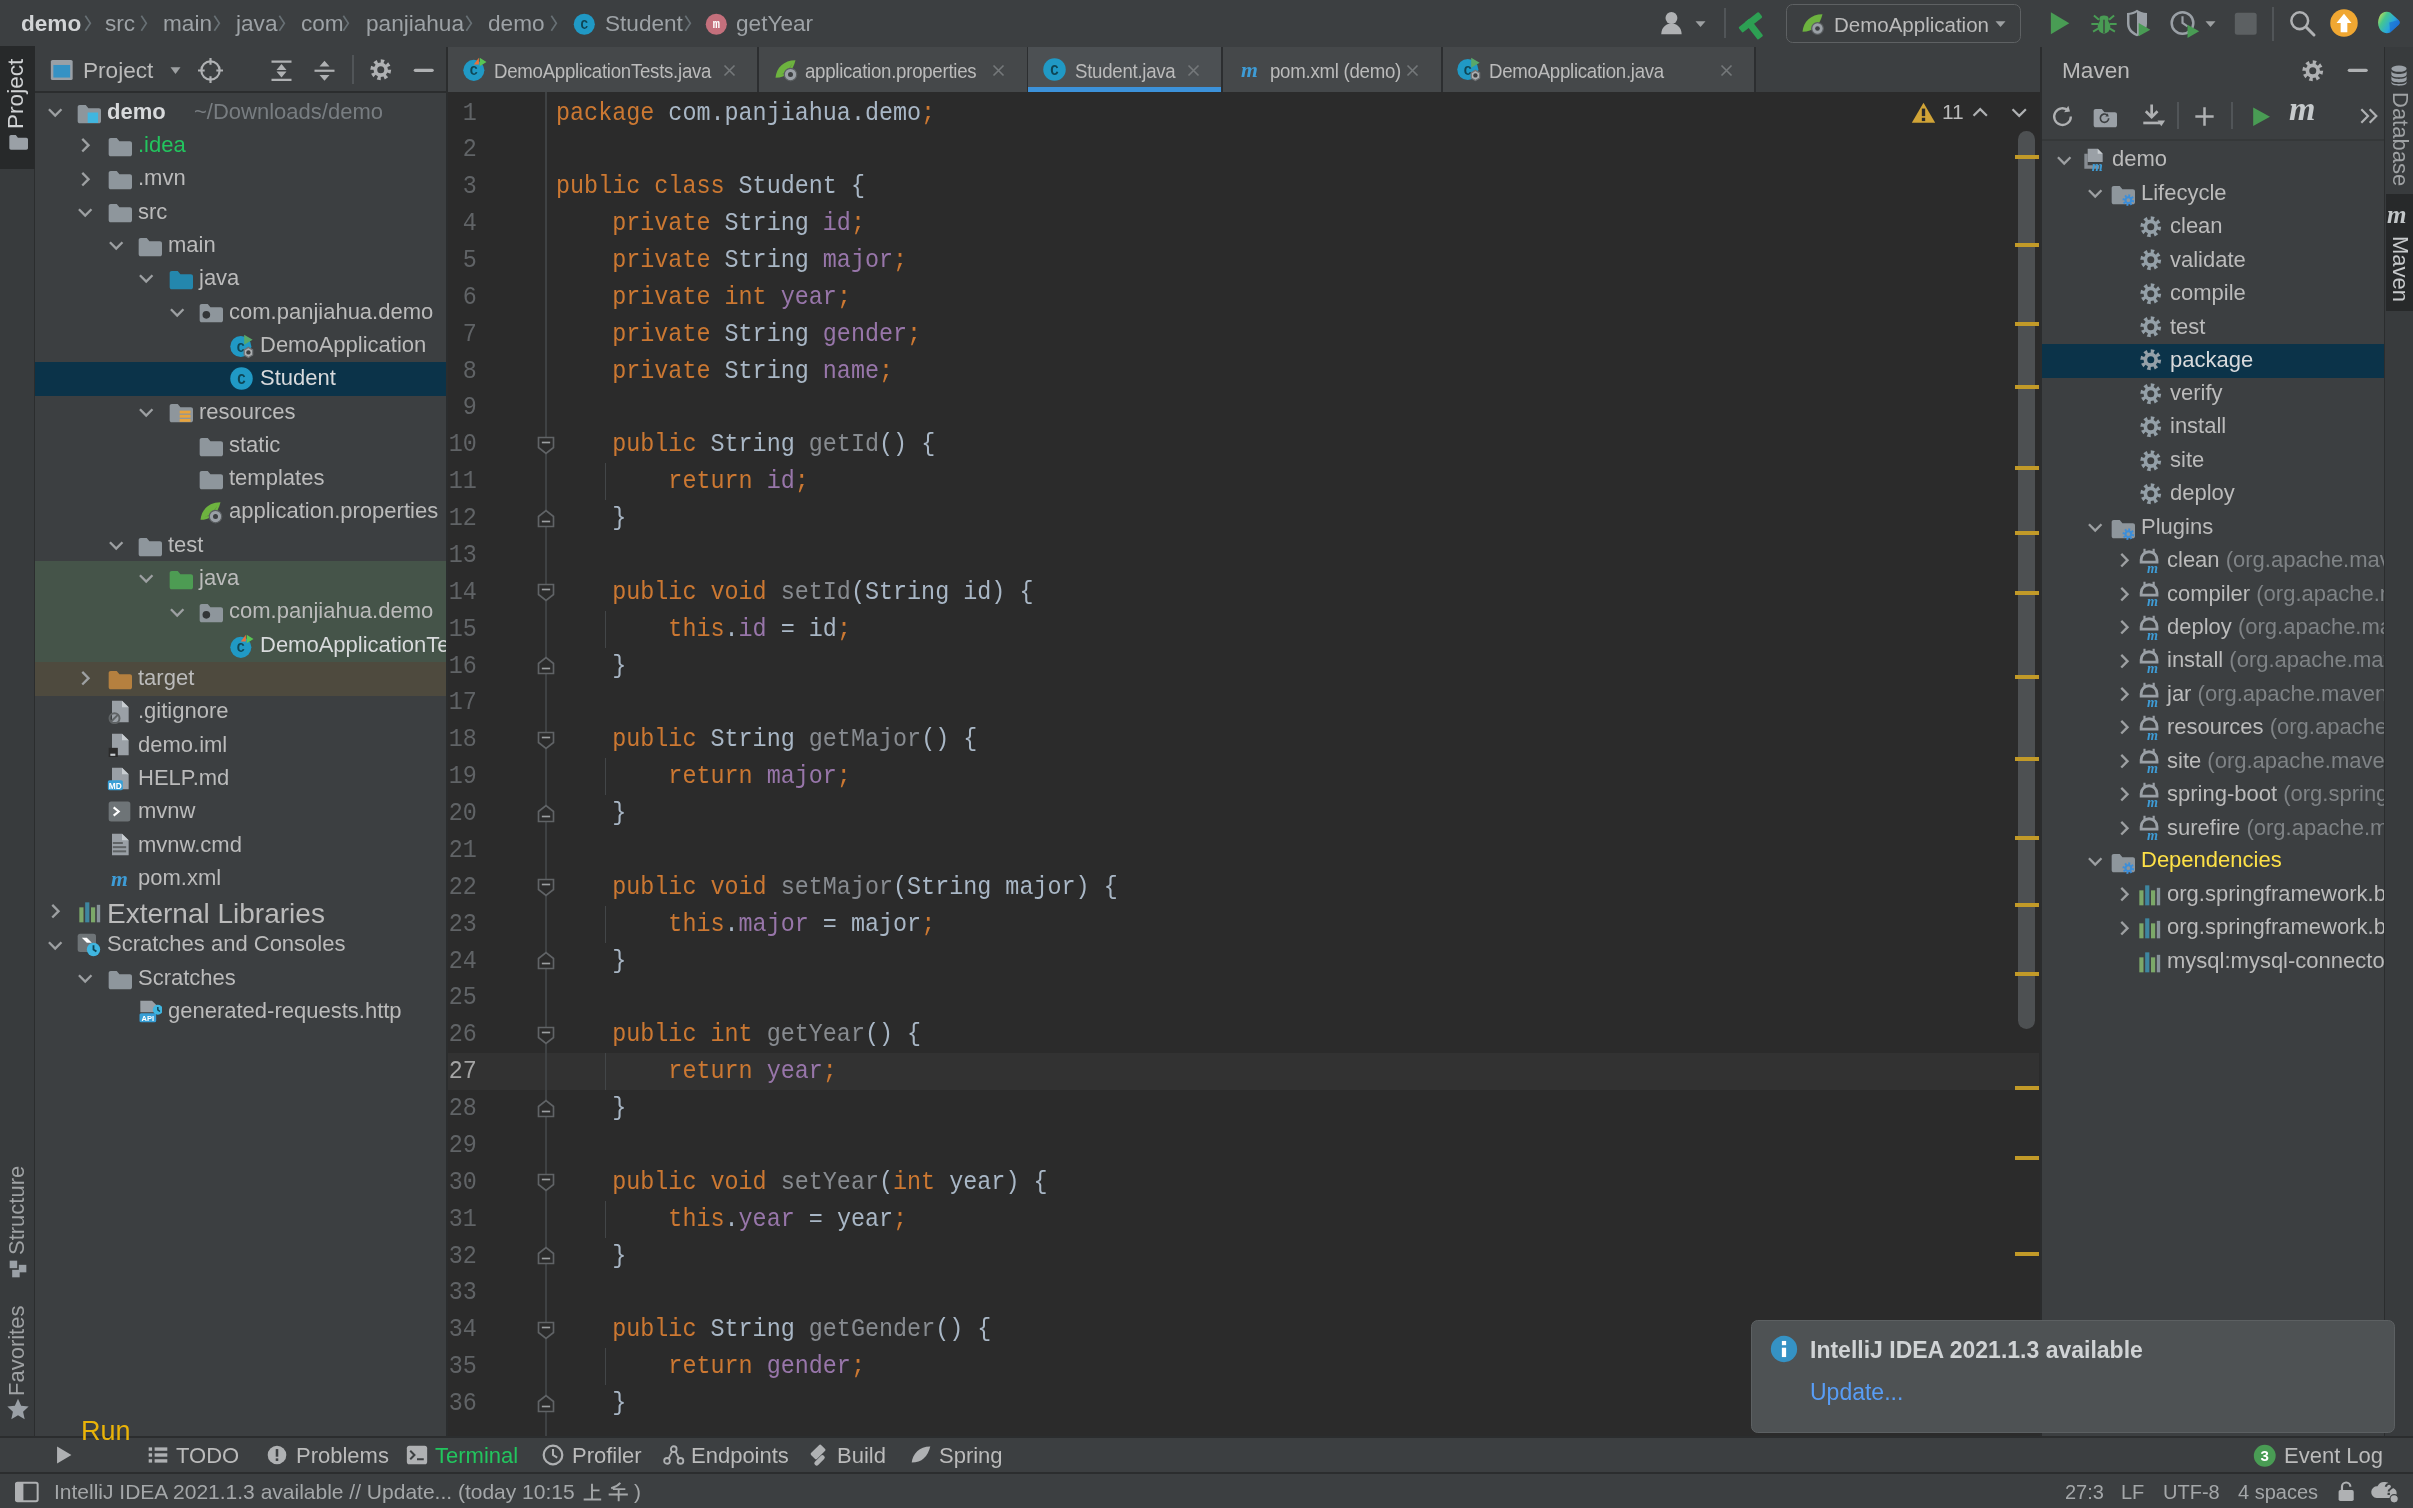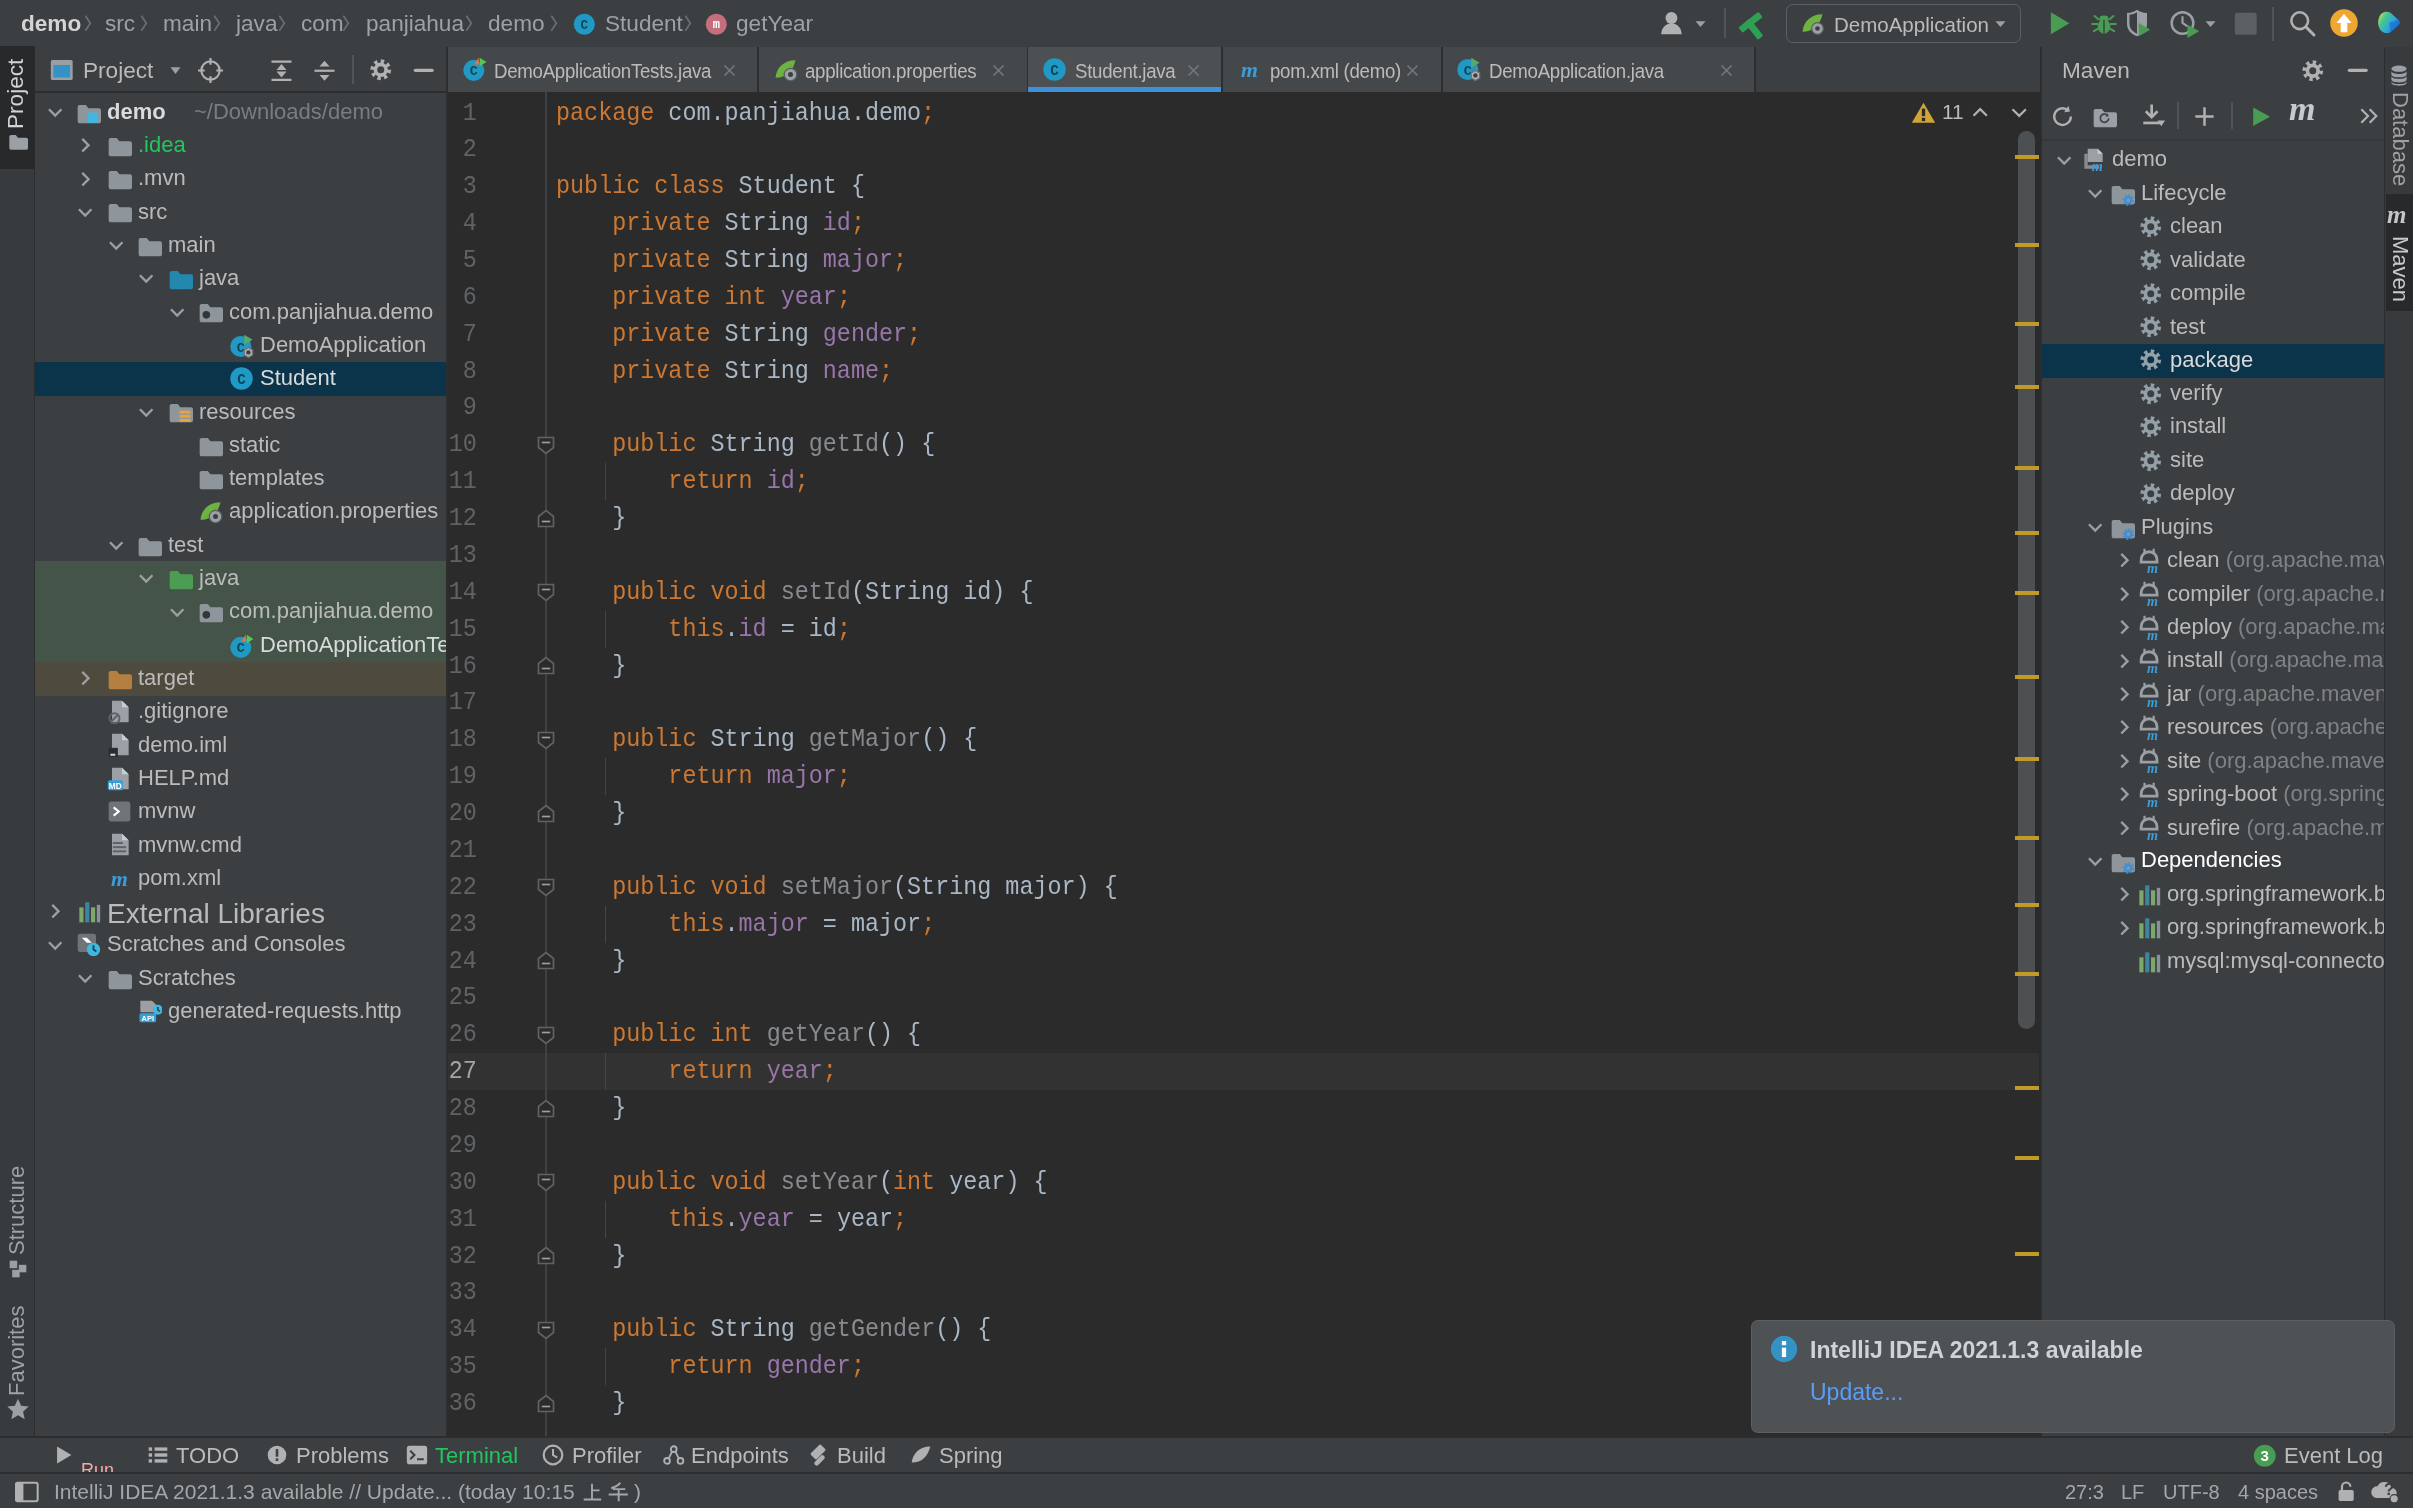--- a/index.html
+++ b/index.html
@@ -790,21 +790,21 @@
       <text x="13" y="30" font-size="17" font-weight="bold" font-style="italic" fill="#3e9cd6" font-family="Liberation Serif">m</text>
     </svg>
     <div class="abs" style="left:125px;top:674px;font-size:22px;white-space:pre"><span style="color:#bbbbbb">surefire</span><span style="color:#7f8386"> (org.apache.maven.plugins:maven-surefire-plugin:2.22.2)</span></div>
     <svg class="abs" style="left:44px;top:711px" width="18.4" height="18.4" viewBox="0 0 22 22">
       <path fill="none" stroke="#9da0a2" stroke-width="2.8" d="M3.5 7.5 L11 15 L18.5 7.5"></path>
     </svg>
     <svg class="abs" style="left:68px;top:708px" width="25" height="25" viewBox="0 0 30 30">
       <path fill="#8e969c" d="M2 8.5c0-1.4 1.1-2.5 2.5-2.5h7.2l3.2 4h12.6c1.4 0 2.5 1.1 2.5 2.5v13c0 1.4-1.1 2.5-2.5 2.5h-23C3.1 28 2 26.9 2 25.5z"></path>
       <path fill="#3b8eda" fill-rule="evenodd" d="M29.0 23.0 L28.5 25.7 L26.4 24.8 L25.4 26.4 L26.9 27.9 L24.7 29.5 L23.8 27.4 L22.0 27.8 L22.0 30.0 L19.3 29.5 L20.2 27.4 L18.6 26.4 L17.1 27.9 L15.5 25.7 L17.6 24.8 L17.2 23.0 L15.0 23.0 L15.5 20.3 L17.6 21.2 L18.6 19.6 L17.1 18.1 L19.3 16.5 L20.2 18.6 L22.0 18.2 L22.0 16.0 L24.7 16.5 L23.8 18.6 L25.4 19.6 L26.9 18.1 L28.5 20.3 L26.4 21.2 L26.8 23.0 Z M24.2 23 A2.2 2.2 0 1 0 19.8 23 A2.2 2.2 0 1 0 24.2 23 Z"></path>
     </svg>
-    <div class="abs" style="left:99px;top:706px;font-size:22px;white-space:pre"><span style="color:#ffffff">Dependencies</span></div>
+    <div class="abs" style="left:99px;top:706px;font-size:22px;white-space:pre"><span style="color:#fde047">Dependencies</span></div>
     <svg class="abs" style="left:73px;top:744px" width="18.4" height="18.4" viewBox="0 0 22 22">
       <path fill="none" stroke="#9da0a2" stroke-width="2.8" d="M7.5 3.5 L15 11 L7.5 18.5"></path>
     </svg>
     <svg class="abs" style="left:94px;top:741px" width="25" height="25" viewBox="0 0 30 30">
       <rect x="4" y="10" width="5" height="18" fill="#7ca869"></rect>
       <rect x="11" y="4" width="5" height="24" fill="#3e86a0"></rect>
       <rect x="18" y="10" width="5" height="18" fill="#7ca869"></rect>
       <rect x="25" y="7" width="4" height="21" fill="#88929a"></rect>
     </svg>
     <div class="abs" style="left:125px;top:740px;font-size:22px;white-space:pre"><span style="color:#bbbbbb">org.springframework.boot:spring-boot-starter-web:2.5.3</span></div>
@@ -824,21 +824,21 @@
       <rect x="18" y="10" width="5" height="18" fill="#7ca869"></rect>
       <rect x="25" y="7" width="4" height="21" fill="#88929a"></rect>
     </svg>
     <div class="abs" style="left:125px;top:807px;font-size:22px;white-space:pre"><span style="color:#bbbbbb">mysql:mysql-connector-java:8.0.26</span></div>
   </div>
 <div class="abs" style="left:0;top:1436px;width:2413px;height:1.7px;background:#2b2d2e"></div>
 <div class="abs" style="left:0;top:1438px;width:2413px;height:34px;background:#3c3f41"></div>
 <svg class="abs" style="left:52px;top:1444px" width="22" height="22" viewBox="0 0 26 26">
     <path fill="#afb1b3" d="M6 3 L23 13 L6 23 z"></path>
   </svg>
-<span class="abs" style="left:81px;top:1460px;font-size:18px;color:#fca5a5">Run</span>
+<span class="abs" style="left:81px;top:1416px;font-size:27px;color:#eab308">Run</span>
 <svg class="abs" style="left:147px;top:1444px" width="22" height="22" viewBox="0 0 26 26">
     <g fill="#afb1b3">
       <rect x="2" y="4" width="4" height="4"></rect>
       <rect x="9" y="4" width="15" height="4"></rect>
       <rect x="2" y="11" width="4" height="4"></rect>
       <rect x="9" y="11" width="15" height="4"></rect>
       <rect x="2" y="18" width="4" height="4"></rect>
       <rect x="9" y="18" width="15" height="4"></rect>
     </g>
   </svg>

